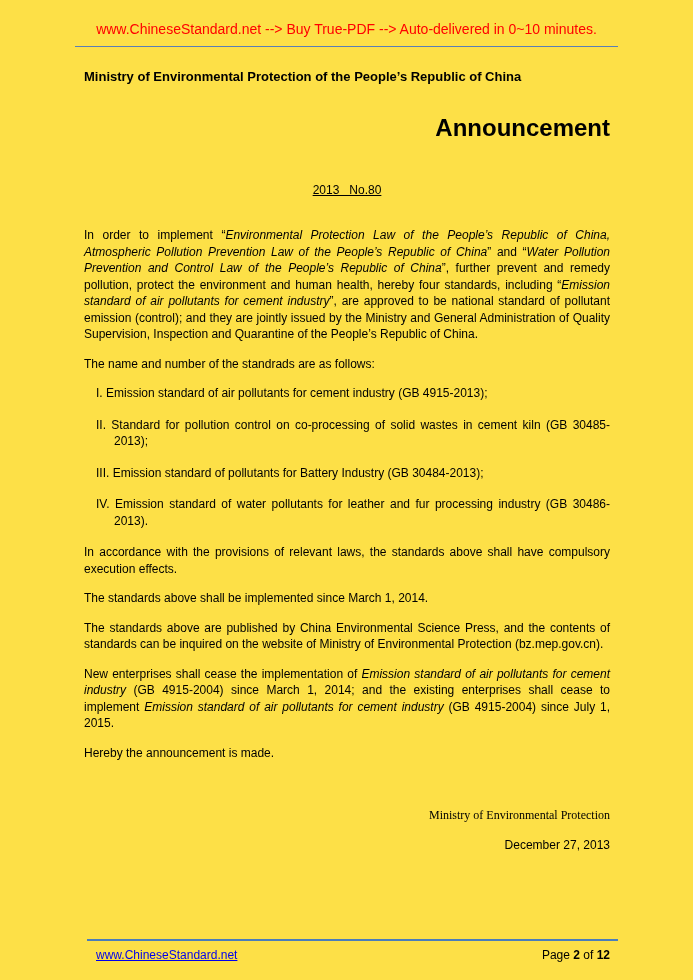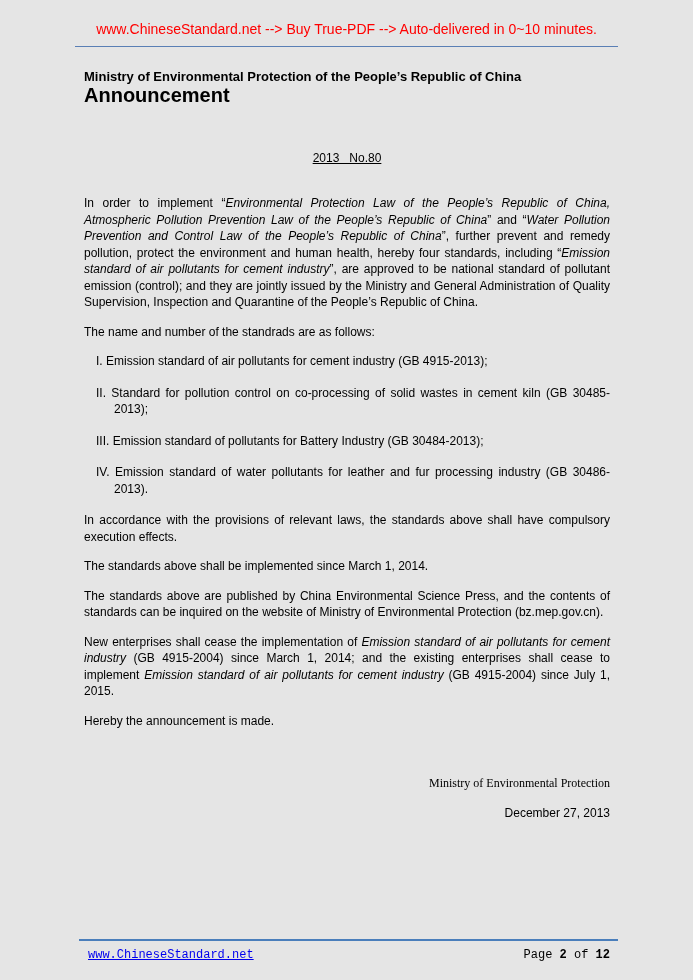--- a/index.html
+++ b/index.html
@@ -4,21 +4,21 @@
 <style>
   html, body {
     margin: 0;
     padding: 0;
     background: #ffffff;
   }
   .page {
     position: relative;
     width: 693px;
     height: 980px;
-    background: #e5e5e5;
+    background: #fde047;
     font-family: "Liberation Sans", sans-serif;
     color: #000000;
     overflow: hidden;
   }
   .promo {
     padding-top: 22px;
     text-align: center;
     color: #ff0000;
     font-size: 14px;
     line-height: 15px;
@@ -38,23 +38,24 @@
   .content {
     margin: 0 83px 0 84px;
   }
   .ministry {
     margin-top: 22px;
     font-size: 13px;
     font-weight: bold;
     line-height: 15px;
   }
   .title {
-    font-size: 20px;
+    margin-top: 32px;
+    font-size: 24px;
     font-weight: bold;
-    text-align: left;
+    text-align: right;
     line-height: 23px;
   }
   .number {
     margin-top: 44px;
     font-size: 12px;
     text-align: center;
     line-height: 14px;
     text-decoration: underline;
   }
   .body {
@@ -73,24 +74,23 @@
     margin-bottom: 15px;
   }
   .block.right {
     text-align: right;
   }
   .block em {
     font-style: italic;
   }
   .footer {
     position: absolute;
-    left: 4px;
+    left: 12px;
     right: 0;
     bottom: 18px;
-    font-family: Liberation Mono, monospace;
   }
   .footer-rule {
     border-top: 2px solid #4a7ebb;
     margin: 0 75px 7px 75px;
   }
   .footer-row {
     display: flex;
     justify-content: space-between;
     align-items: baseline;
     margin: 0 83px 0 84px;

